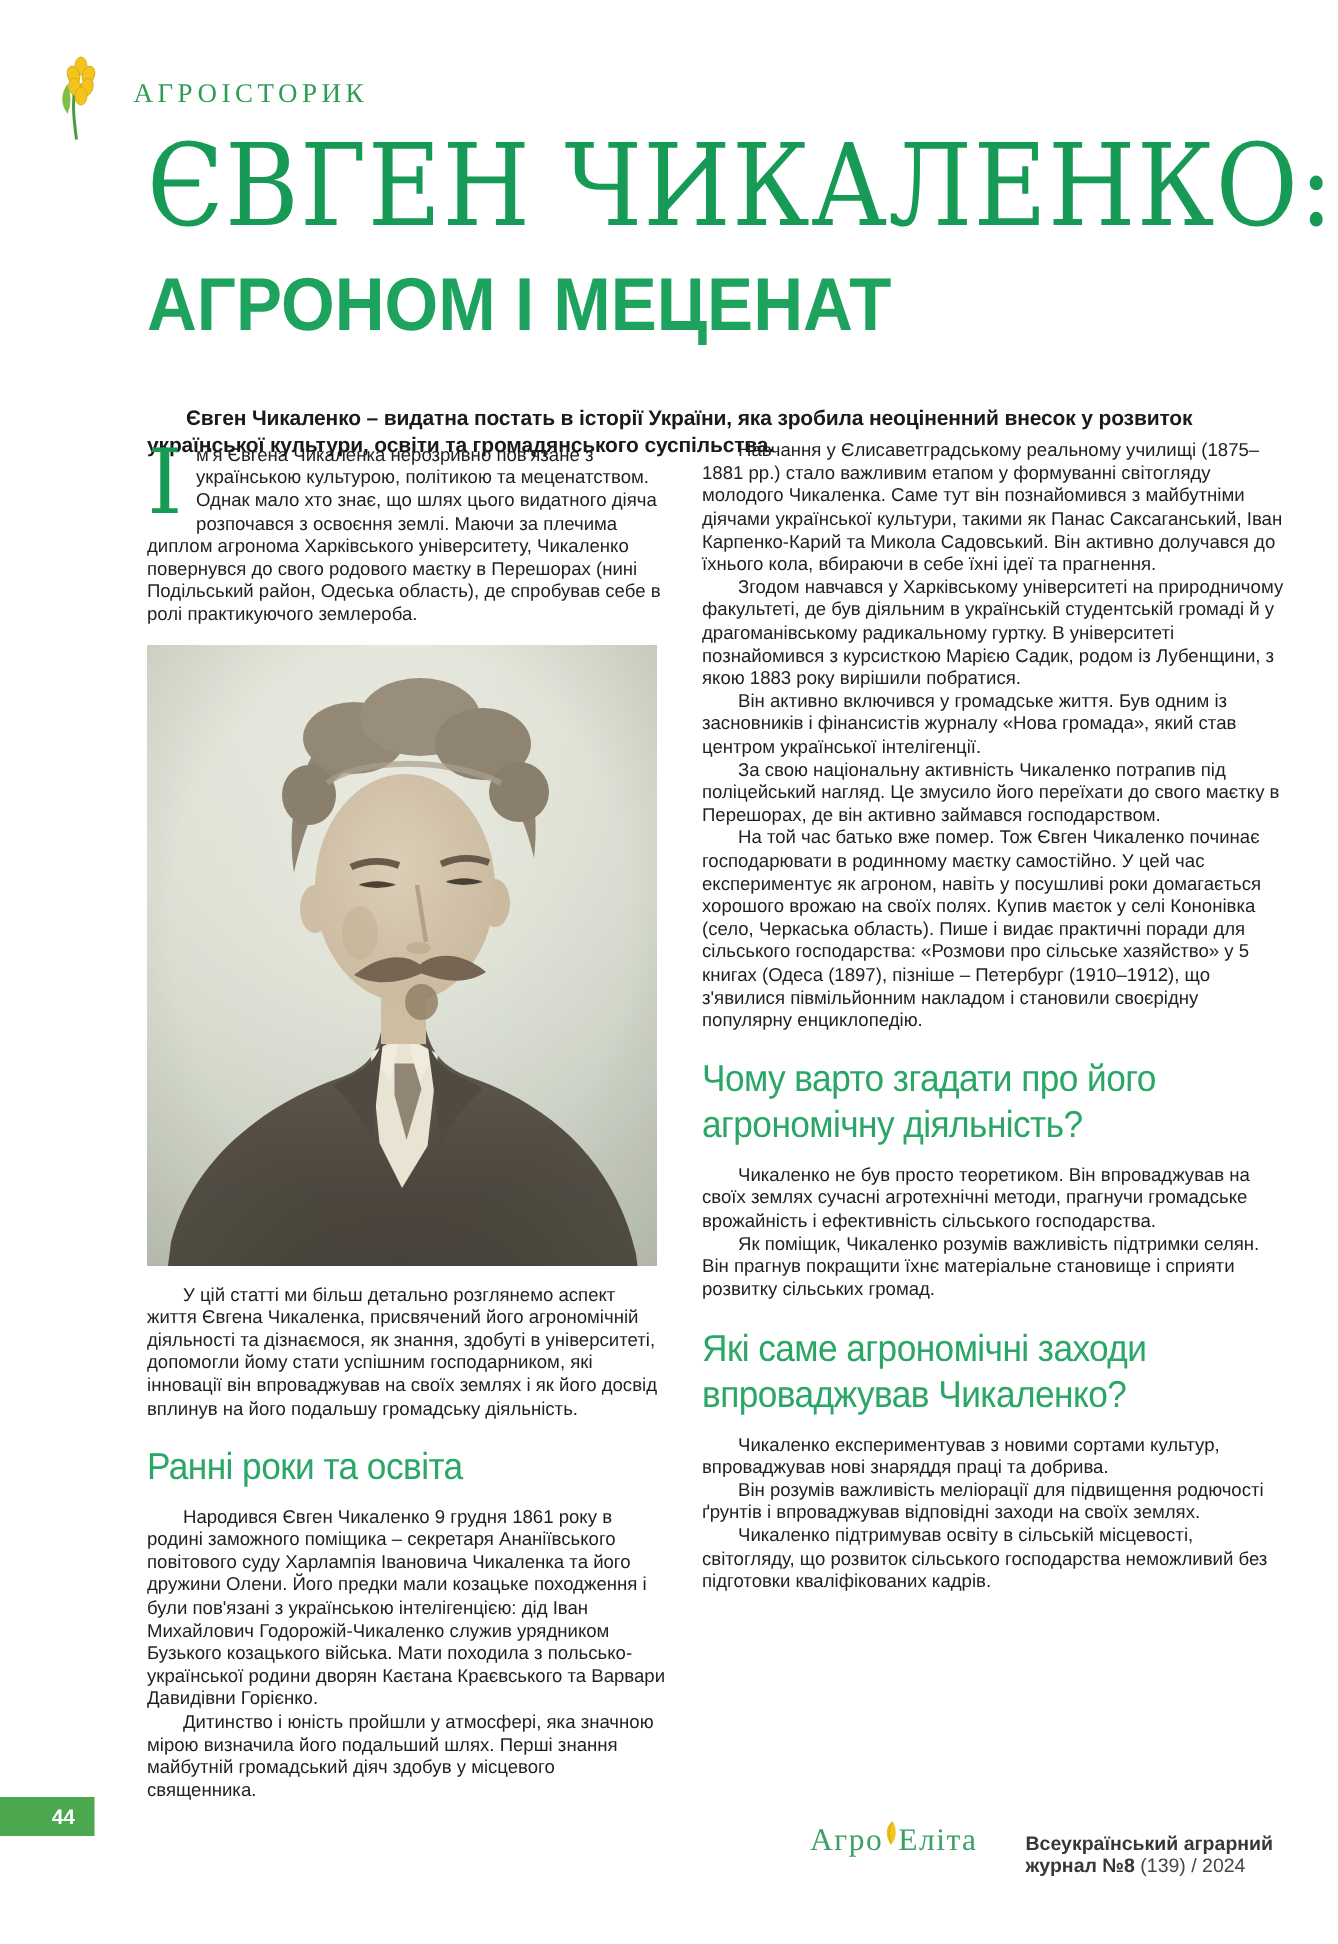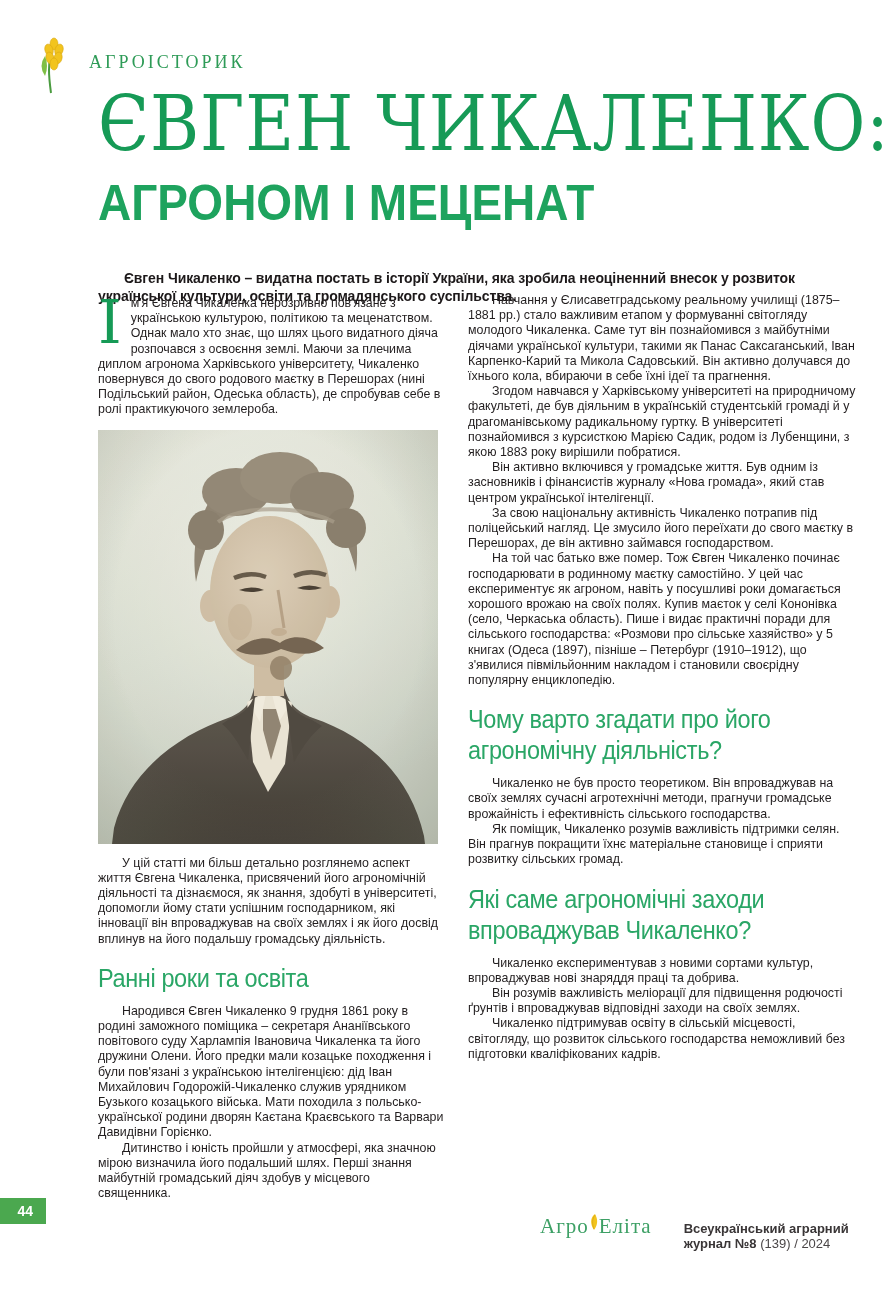--- a/index.html
+++ b/index.html
@@ -36,21 +36,21 @@
     float:left;font-family:"DejaVu Serif","Liberation Serif",serif;color:#169a56;
     font-size:60px;line-height:46px;padding:3px 9px 0 0;
   }
   .col-heading{
     font-size:25px;line-height:31px;color:#2aa666;margin:16px 0 10px;
     letter-spacing:-.4px;transform:scaleX(.94);transform-origin:left top;font-weight:400;
   }
   .photo{display:block;width:340px;height:414px;margin:12px 0 12px 0;}
   
   .page-tab{
-    position:absolute;left:0;top:1198px;width:46px;height:26px;background:#4ba84f;
+    position:absolute;left:0;top:1198px;width:63px;height:26px;background:#4ba84f;
     color:#ffffff;font-weight:bold;font-size:14px;display:flex;align-items:center;
     justify-content:flex-end;padding-right:13px;box-sizing:border-box;
   }
   .footer-info{position:absolute;left:540px;top:1201px;display:flex;align-items:center;gap:32px;}
   .footer-brand{
     font-family:"Liberation Serif",serif;font-size:21px;color:#3da065;
     letter-spacing:1px;display:flex;align-items:center;
   }
   .footer-brand .leaf{margin:0 -1px 6px -1px;}
   .journal-line{font-size:13px;color:#3a3637;margin-top:20px;}

